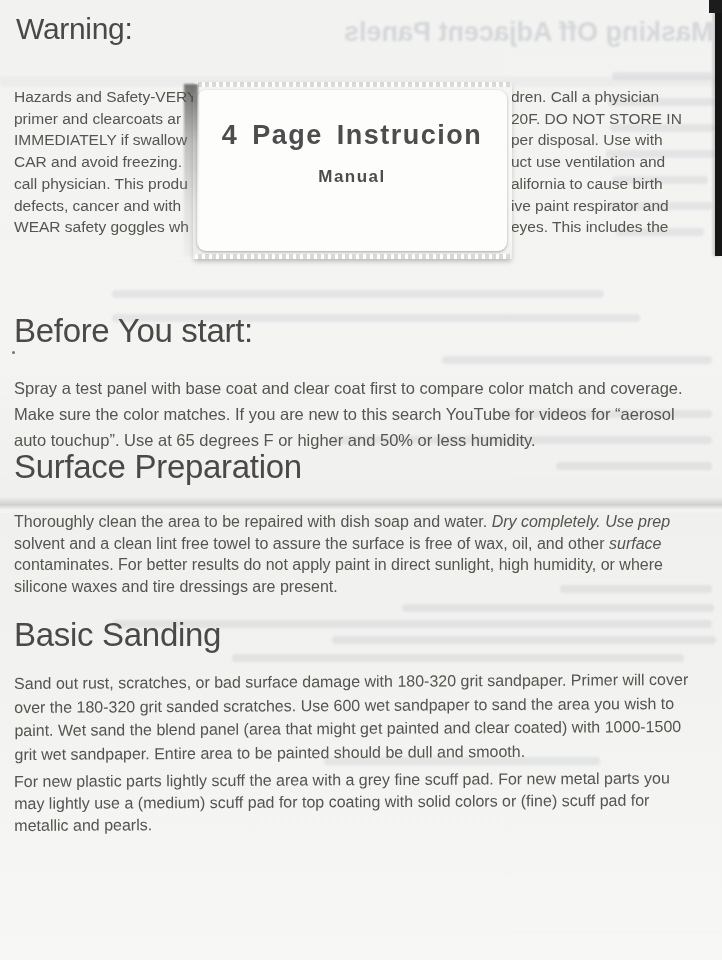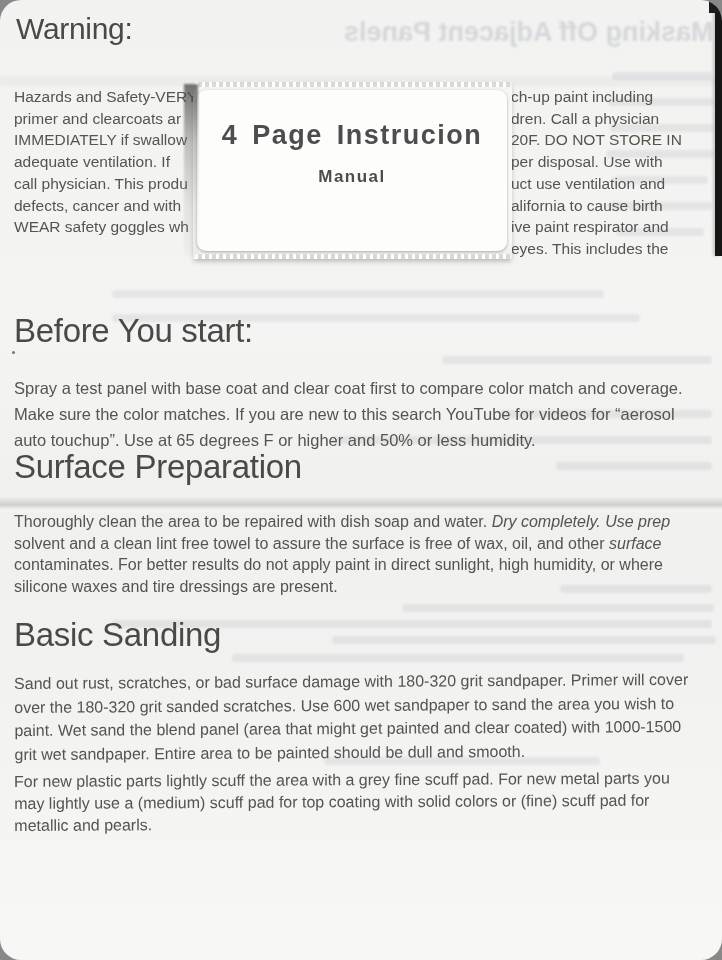--- a/index.html
+++ b/index.html
@@ -3,21 +3,20 @@
 <meta charset="utf-8">
 <style>
   html,body{margin:0;padding:0;background:#888;}
   #page{
     position:relative;
     width:722px;height:960px;
     margin:0 auto;
     overflow:hidden;
     font-family:"Liberation Sans",sans-serif;
     background:linear-gradient(180deg,#f2f2f0 0%,#f4f4f2 35%,#f0f0ee 52%,#f2f2f0 72%,#f7f7f6 100%);
-    border-radius:21px;
   }
   .h1{
     position:absolute;
     color:#4a4947;
     letter-spacing:-0.3px;
     font-weight:400;
     white-space:nowrap;
     z-index:2;
   }
   .bodycol{
@@ -154,28 +153,27 @@
 
   <div class="edge-black"></div>
   <div class="edge-black-corner"></div>
 
   <div class="h1" style="left:16px;top:12px;font-size:30px;">Warning:</div>
 
   <div class="bodycol" style="left:14px;top:86px;">
     <div>Hazards and Safety-VERY</div>
     <div>primer and clearcoats ar</div>
     <div>IMMEDIATELY if swallow</div>
-    <div>adequate ventilation. If</div>
+    <div>CAR and avoid freezing.</div>
     <div>call physician. This produ</div>
     <div>defects, cancer and with</div>
     <div>WEAR safety goggles wh</div>
   </div>
 
   <div class="bodycol" style="left:511px;top:86px;">
-    <div>ch-up paint including</div>
     <div>dren. Call a physician</div>
     <div>20F. DO NOT STORE IN</div>
     <div>per disposal. Use with</div>
     <div>uct use ventilation and</div>
     <div>alifornia to cause birth</div>
     <div>ive paint respirator and</div>
     <div>eyes. This includes the</div>
   </div>
 
   <div class="folded-strip">

